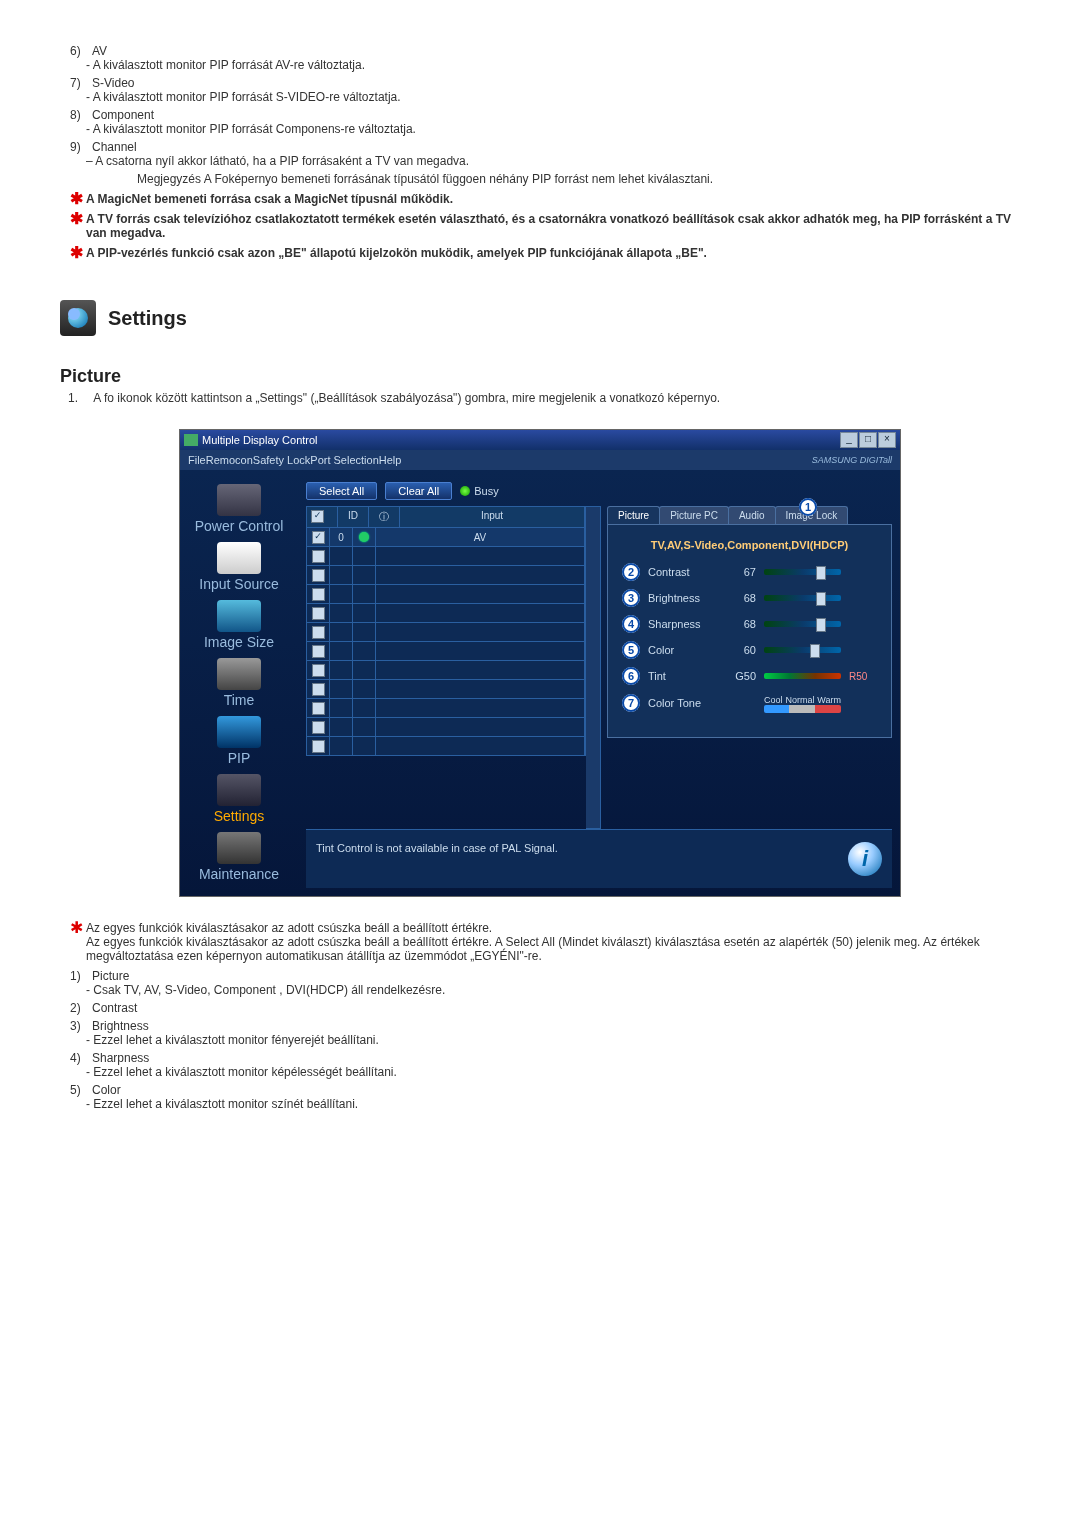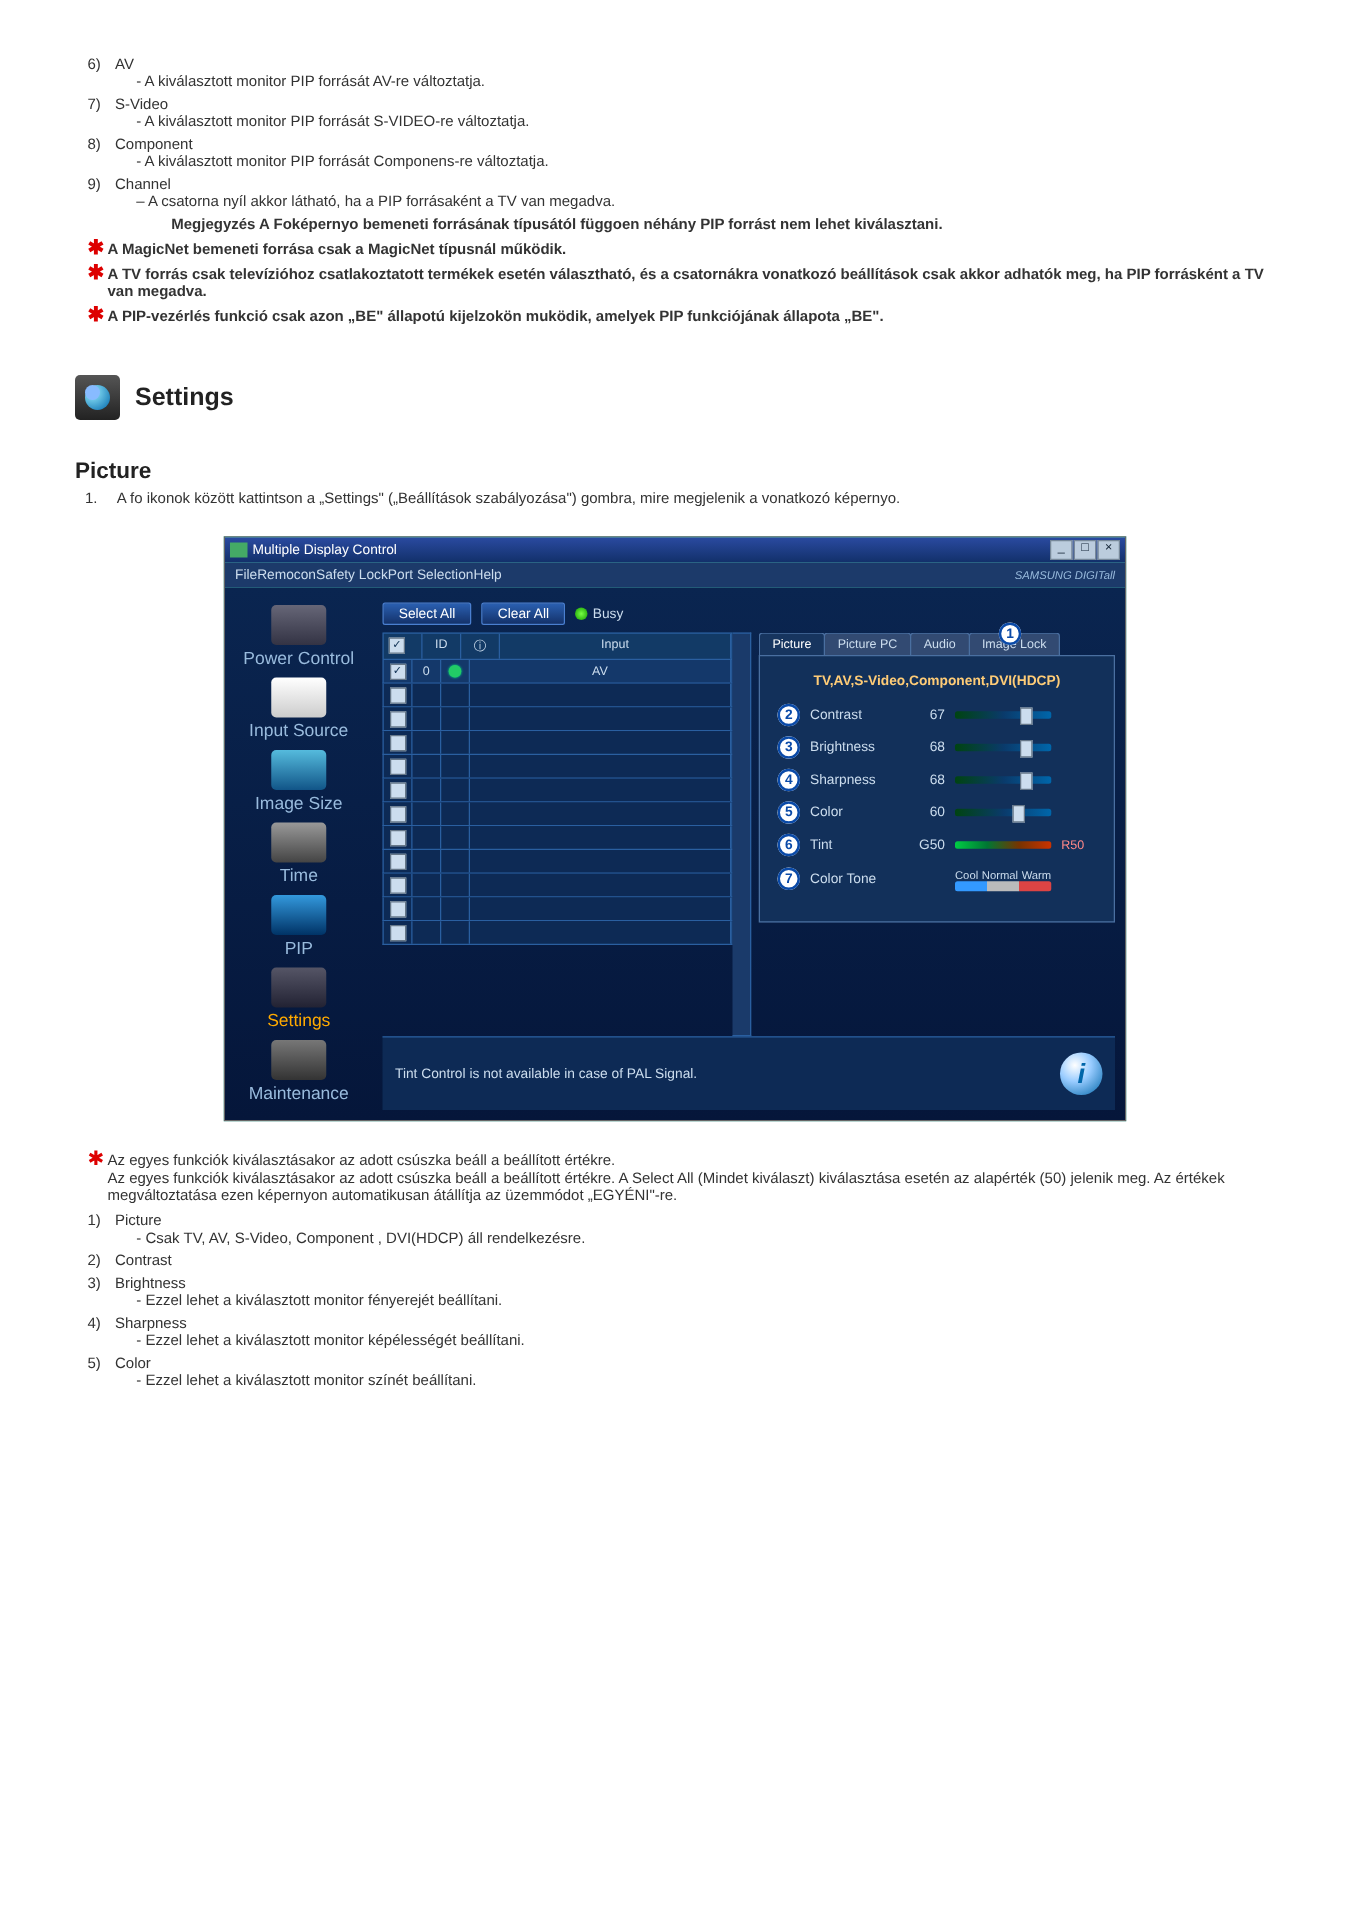--- a/index.html
+++ b/index.html
@@ -8,25 +8,25 @@
     color: #333;
     margin: 0;
     padding: 40px 60px;
     width: 1080px;
     box-sizing: border-box;
     background: #fff;
   }
   .num-item { margin: 4px 0 4px 10px; }
   .num-item .num { display:inline-block; width:22px; vertical-align:top;}
   .num-item .lbl { display:inline; }
-  .sub { margin-left: 39px; }
+  .sub { margin-left: 16px; }
   .star-line { margin: 6px 0 6px 10px; font-weight:bold; position:relative; padding-left:16px;}
   .star-line.normal { font-weight:normal;}
   .star { color:#d00; position:absolute; left:0; top:0; font-size:16px; line-height:14px;}
-  .note { margin-left:34px; font-weight:bold;padding-left:43px;}
+  .note { margin-left:34px; font-weight:normal;padding-left:43px;}
   .section-head { margin-top:40px; display:flex; align-items:center; gap:12px;}
   .section-icon {
     width:36px;height:36px;background:linear-gradient(#555,#222);border-radius:4px;
     display:flex;align-items:center;justify-content:center;
   }
   .section-icon-inner{
     width:20px;height:20px;border-radius:50%;
     background:radial-gradient(circle at 30% 30%,#9ef,#06a);
     position:relative;
   }
@@ -96,21 +96,21 @@
   .slabel{width:70px;color:#cde;font-size:11px;}
   .sval{width:30px;color:#cde;font-size:11px;text-align:right;}
   .slider{flex:1;height:6px;background:linear-gradient(90deg,#041,#0a3a6a,#06a);position:relative;border-radius:2px;}
   .slider .knob{position:absolute;top:-3px;width:8px;height:12px;background:#cde;border:1px solid #678;}
   .tint-slider{flex:1;height:6px;background:linear-gradient(90deg,#0c4,#073,#730,#c30);position:relative;border-radius:2px;}
   .ctone-grad{flex:1;height:8px;background:linear-gradient(90deg,#39f 0%,#39f 33%,#bbb 33%,#bbb 66%,#d44 66%,#d44 100%);position:relative;border-radius:2px;}
   .ctone-labels{display:flex;justify-content:space-between;font-size:9px;color:#cde;margin-top:2px;}
   .sval-right{width:28px;font-size:10px;color:#f88;}
   .badge1{position:absolute;top:-8px;left:192px;}
   .footer-bar{background:#0d2a55;border-top:1px solid #2a5fa0;padding:12px 10px;display:flex;
-    align-items:center;justify-content:space-between;color:#cde;font-size:11px;}
+    align-items:flex-start;justify-content:space-between;color:#cde;font-size:11px;}
   .big-info{width:34px;height:34px;border-radius:50%;background:radial-gradient(circle at 35% 30%,#fff,#9cf 40%,#06a);
     display:flex;align-items:center;justify-content:center;color:#06a;font-weight:bold;font-size:22px;font-style:italic;}
   .settings-gear{
     width:12px;height:12px;border-radius:50%;background:#8bf;
   }
 </style>
 </head>
 <body>
 
 <div id="top-list">

